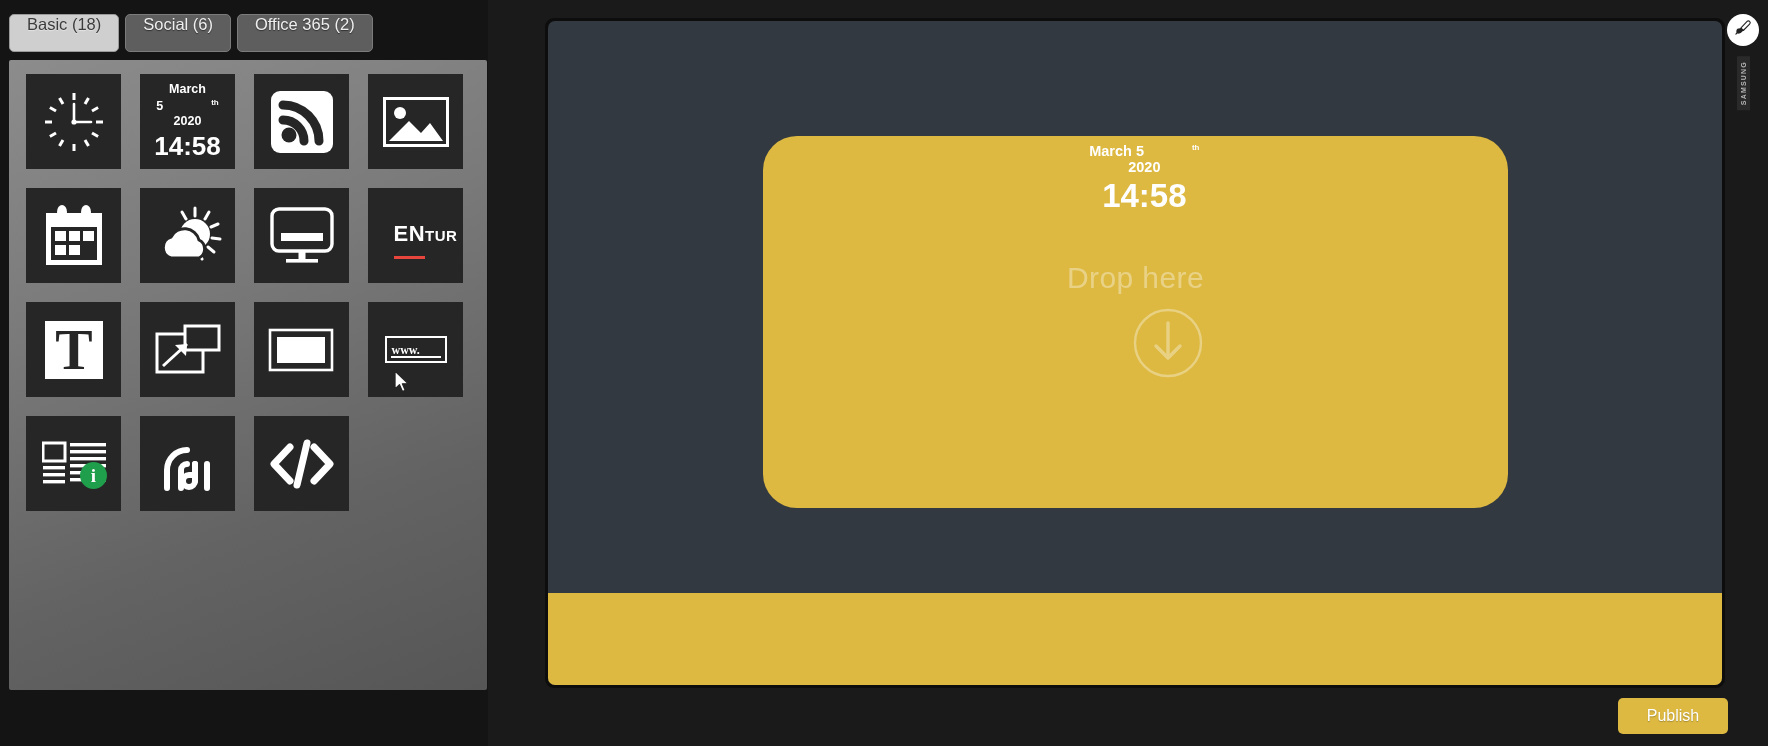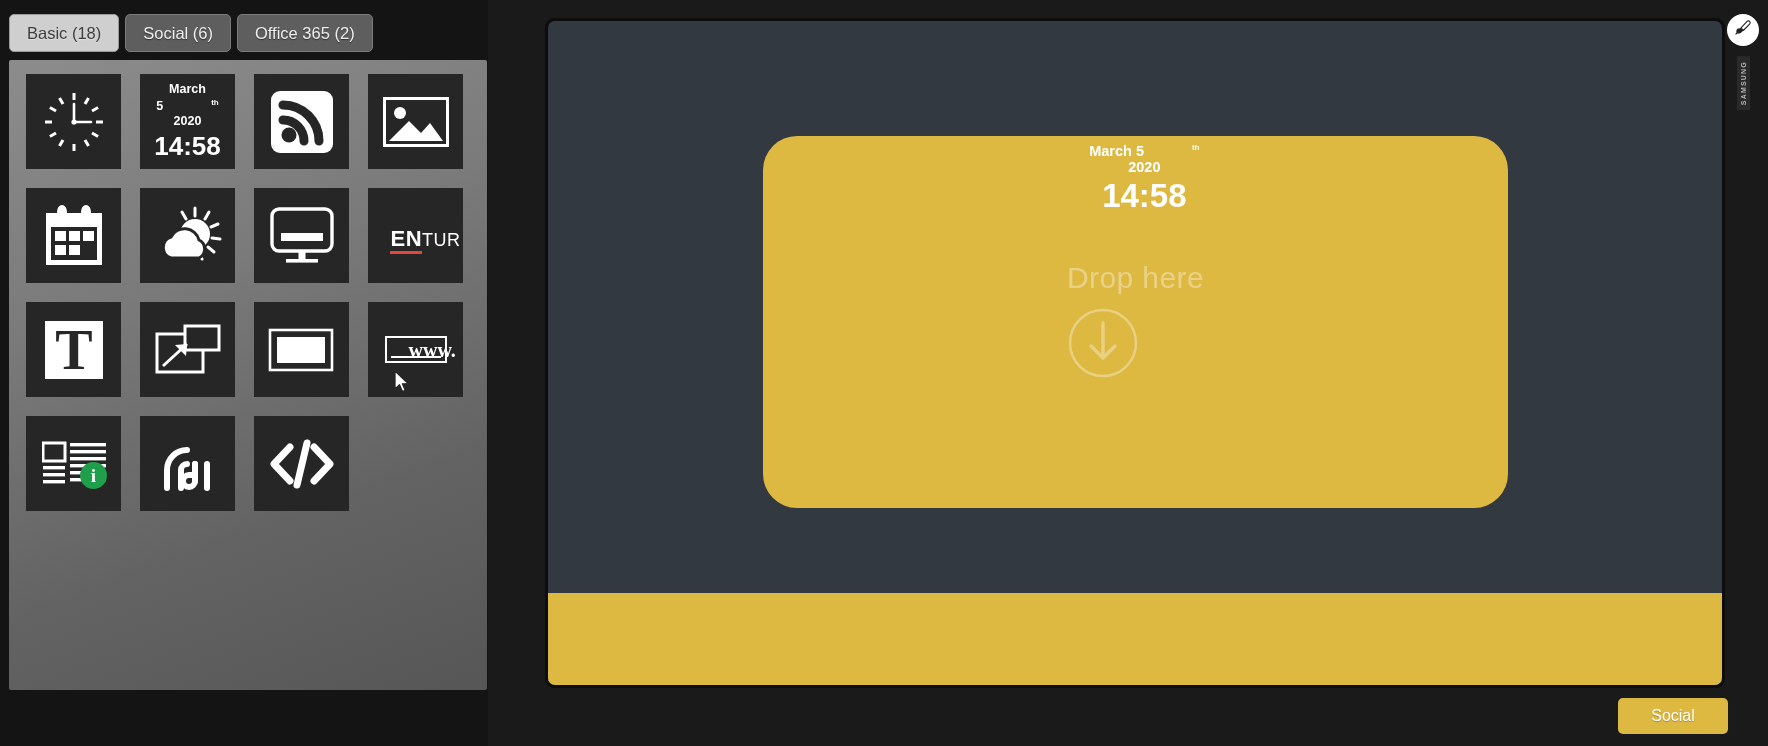--- a/index.html
+++ b/index.html
@@ -24,21 +24,21 @@
   }
   #tabstrip {
     position: absolute;
     left: 9px; top: 14px;
     display: flex;
     gap: 6px;
   }
   .tab {
     height: 38px;
     padding: 0 17px;
-    display: flex; align-items: center; justify-content: center;
+    display: flex; align-items: flex-start; justify-content: center;
     border: 1px solid #7b7b7b;
     border-radius: 5px;
     background: #5e5e5e;
     color: #efefef;
     font-size: 16.5px;
     white-space: nowrap;
     text-shadow: 0 1px 1px rgba(0,0,0,.5);
   }
   .tab.active {
     background: #cfcfcf;
@@ -76,37 +76,36 @@
   .dt-tile { flex-direction: column; color: #fff; }
   .dt-date { font-size: 12.5px; font-weight: bold; line-height: 14px; text-align: center; }
   .dt-date sup { font-size: 8px; vertical-align: super; margin-left: 48px; }
   .dt-time { font-size: 26px; font-weight: bold; line-height: 30px; margin-top: 3px; }
 
   
   .entur-wrap { display: flex; align-items: baseline; color: #fff; }
   .entur-en {
     font-size: 22px; font-weight: bold; letter-spacing: .5px;
     border-bottom: 3px solid #e8453c;
-    padding-bottom: 1px; line-height: 22px; margin-left: 20px;
-  }
-  .entur-tur { font-size: 18px; font-weight: normal; letter-spacing: .5px; line-height: 22px; margin-top: 12px; }
+    padding-bottom: 11px; line-height: 22px; margin-left: 20px;
+  }
+  .entur-tur { font-size: 15px; font-weight: bold; letter-spacing: .5px; line-height: 22px; margin-top: 12px; }
 
   
   .www-box {
     width: 62px; height: 27px;
     border: 2.5px solid #fff;
     display: flex; align-items: center;
     padding-left: 5px;
     position: relative;
   }
   .www-box span {
     font-family: "Liberation Serif", serif;
-    font-weight: bold; font-size: 20px; color: #fff;
+    font-weight: bold; font-size: 12px; color: #fff;
     line-height: 16px;
-    margin-left: 17px;
   }
   .www-box::after {
     content: ""; position: absolute;
     left: 4px; bottom: 3px; right: 4px;
     height: 2.5px; background: #fff;
   }
   
   #cursor {
     position: absolute;
     left: 385px; top: 310px;
@@ -146,21 +145,21 @@
     overflow: hidden;
   }
   #dropzone {
     position: absolute;
     left: 215px; top: 115px;
     width: 745px; height: 372px;
     background: #ddb942;
     border-radius: 34px;
     display: flex; align-items: center; justify-content: center;
   }
-  #drop-inner { position: relative; display:flex; flex-direction:column; align-items:flex-start; }
+  #drop-inner { position: relative; display:flex; flex-direction:column; align-items:flex-end; }
   #drop-text {
     font-size: 30px;
     color: rgba(255,255,255,.36);
     letter-spacing: .4px;
     line-height: 34px;
   }
   #drop-icon { margin-top: 12px; opacity: .34; }
   
   #drag-ghost {
     position: absolute;
@@ -470,15 +469,15 @@
   <div id="brush-btn">
     <span>
       <svg width="19" height="19" viewBox="0 0 19 19">
         <path d="M15.6 2.4 c.8.8.8 2 0 2.8 L9.3 11.5 7 8.8 13.1 2.4 c.7-.7 1.8-.7 2.5 0 z" fill="none" stroke="#222" stroke-width="1.1" stroke-linejoin="round"></path>
         <path d="M6.9 8.9 L9.4 11.4 7.3 13.6 c-1 1-2.4 1.2-3.4 1 -.7-.2-.9.2-1.3.7 -.3.4-.8.5-1.1.2 -.3-.3-.2-.8.2-1.1 .5-.4.9-.6.7-1.3 -.2-1 0-2.4 1-3.4 z" fill="#222"></path>
       </svg>
     </span>
   </div>
   <div id="samsung-label">SAMSUNG</div>
 
-  <button id="publish-btn">Social</button>
+  <button id="publish-btn">Publish</button>
 
 </div>
 
 </body></html>

